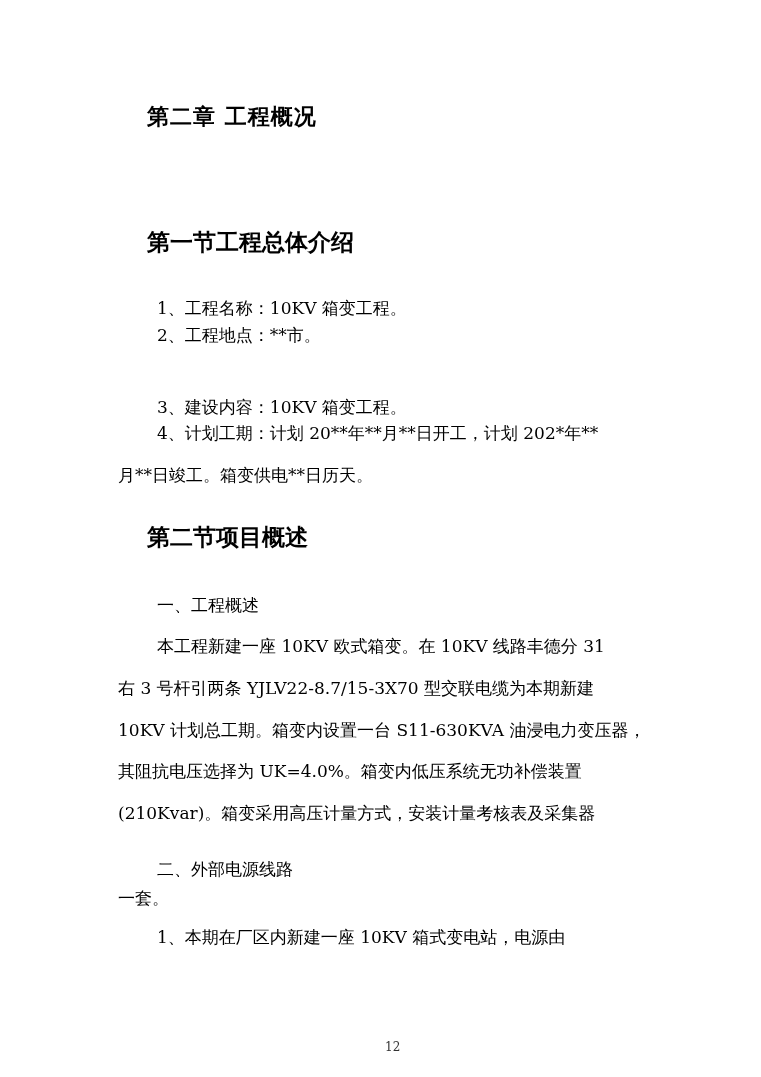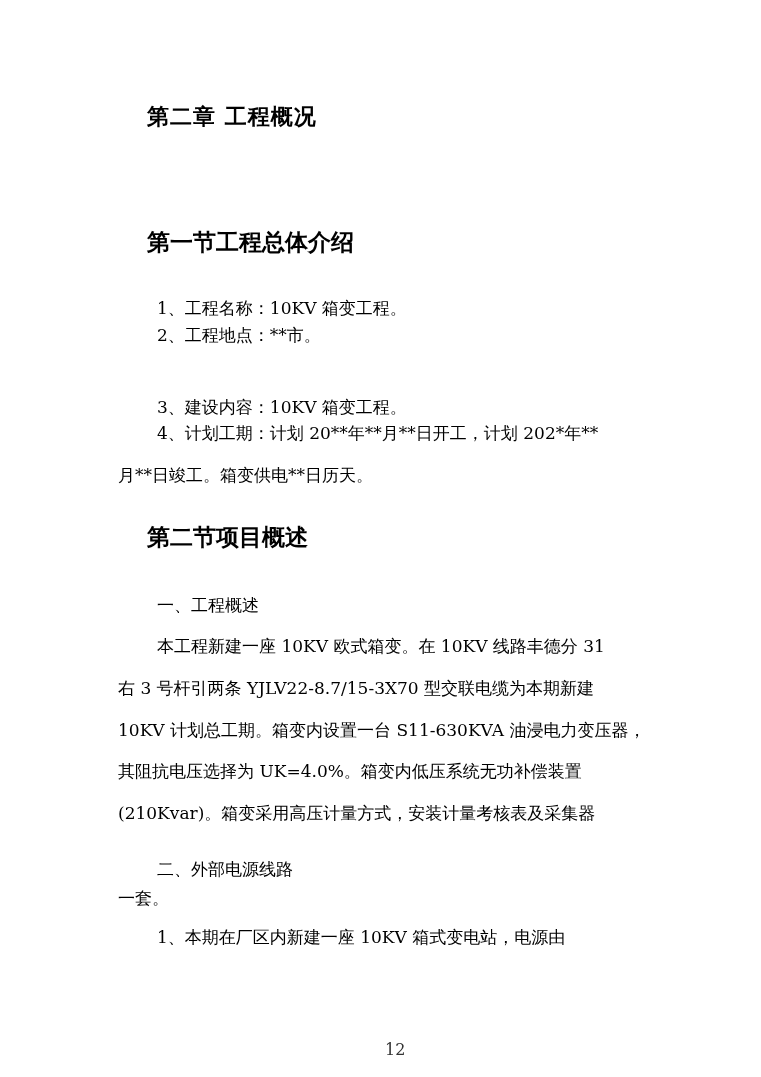--- a/index.html
+++ b/index.html
@@ -2,21 +2,21 @@
 <html><head>
 <meta charset="utf-8">
 <style>
   html, body { margin:0; padding:0; background:#ffffff; }
   body { width:761px; height:1077px; position:relative; overflow:hidden;
          font-family:"DejaVu Serif","Liberation Serif",serif; color:#000; }
   .abs { position:absolute; white-space:nowrap; }
   .chapter { font-family:"DejaVu Sans","Liberation Sans",sans-serif; font-weight:bold; font-size:22px; letter-spacing:1px; }
   .section { font-family:"DejaVu Sans","Liberation Sans",sans-serif; font-weight:bold; font-size:23px; }
   .body { font-size:17px; }
-  .pagenum { font-size:16px; color:#333; }
+  .pagenum { font-size:12px; color:#333; }
 </style>
 </head>
 <body>
 
 <div>
   <div class="abs chapter" style="left:147px;top:102px;">第二章  工程概况</div>
 
   <div class="abs section" style="left:147px;top:227px;">第一节工程总体介绍</div>
 
   <div class="abs body" style="left:157px;top:297px;">1、工程名称：10KV 箱变工程。</div>

